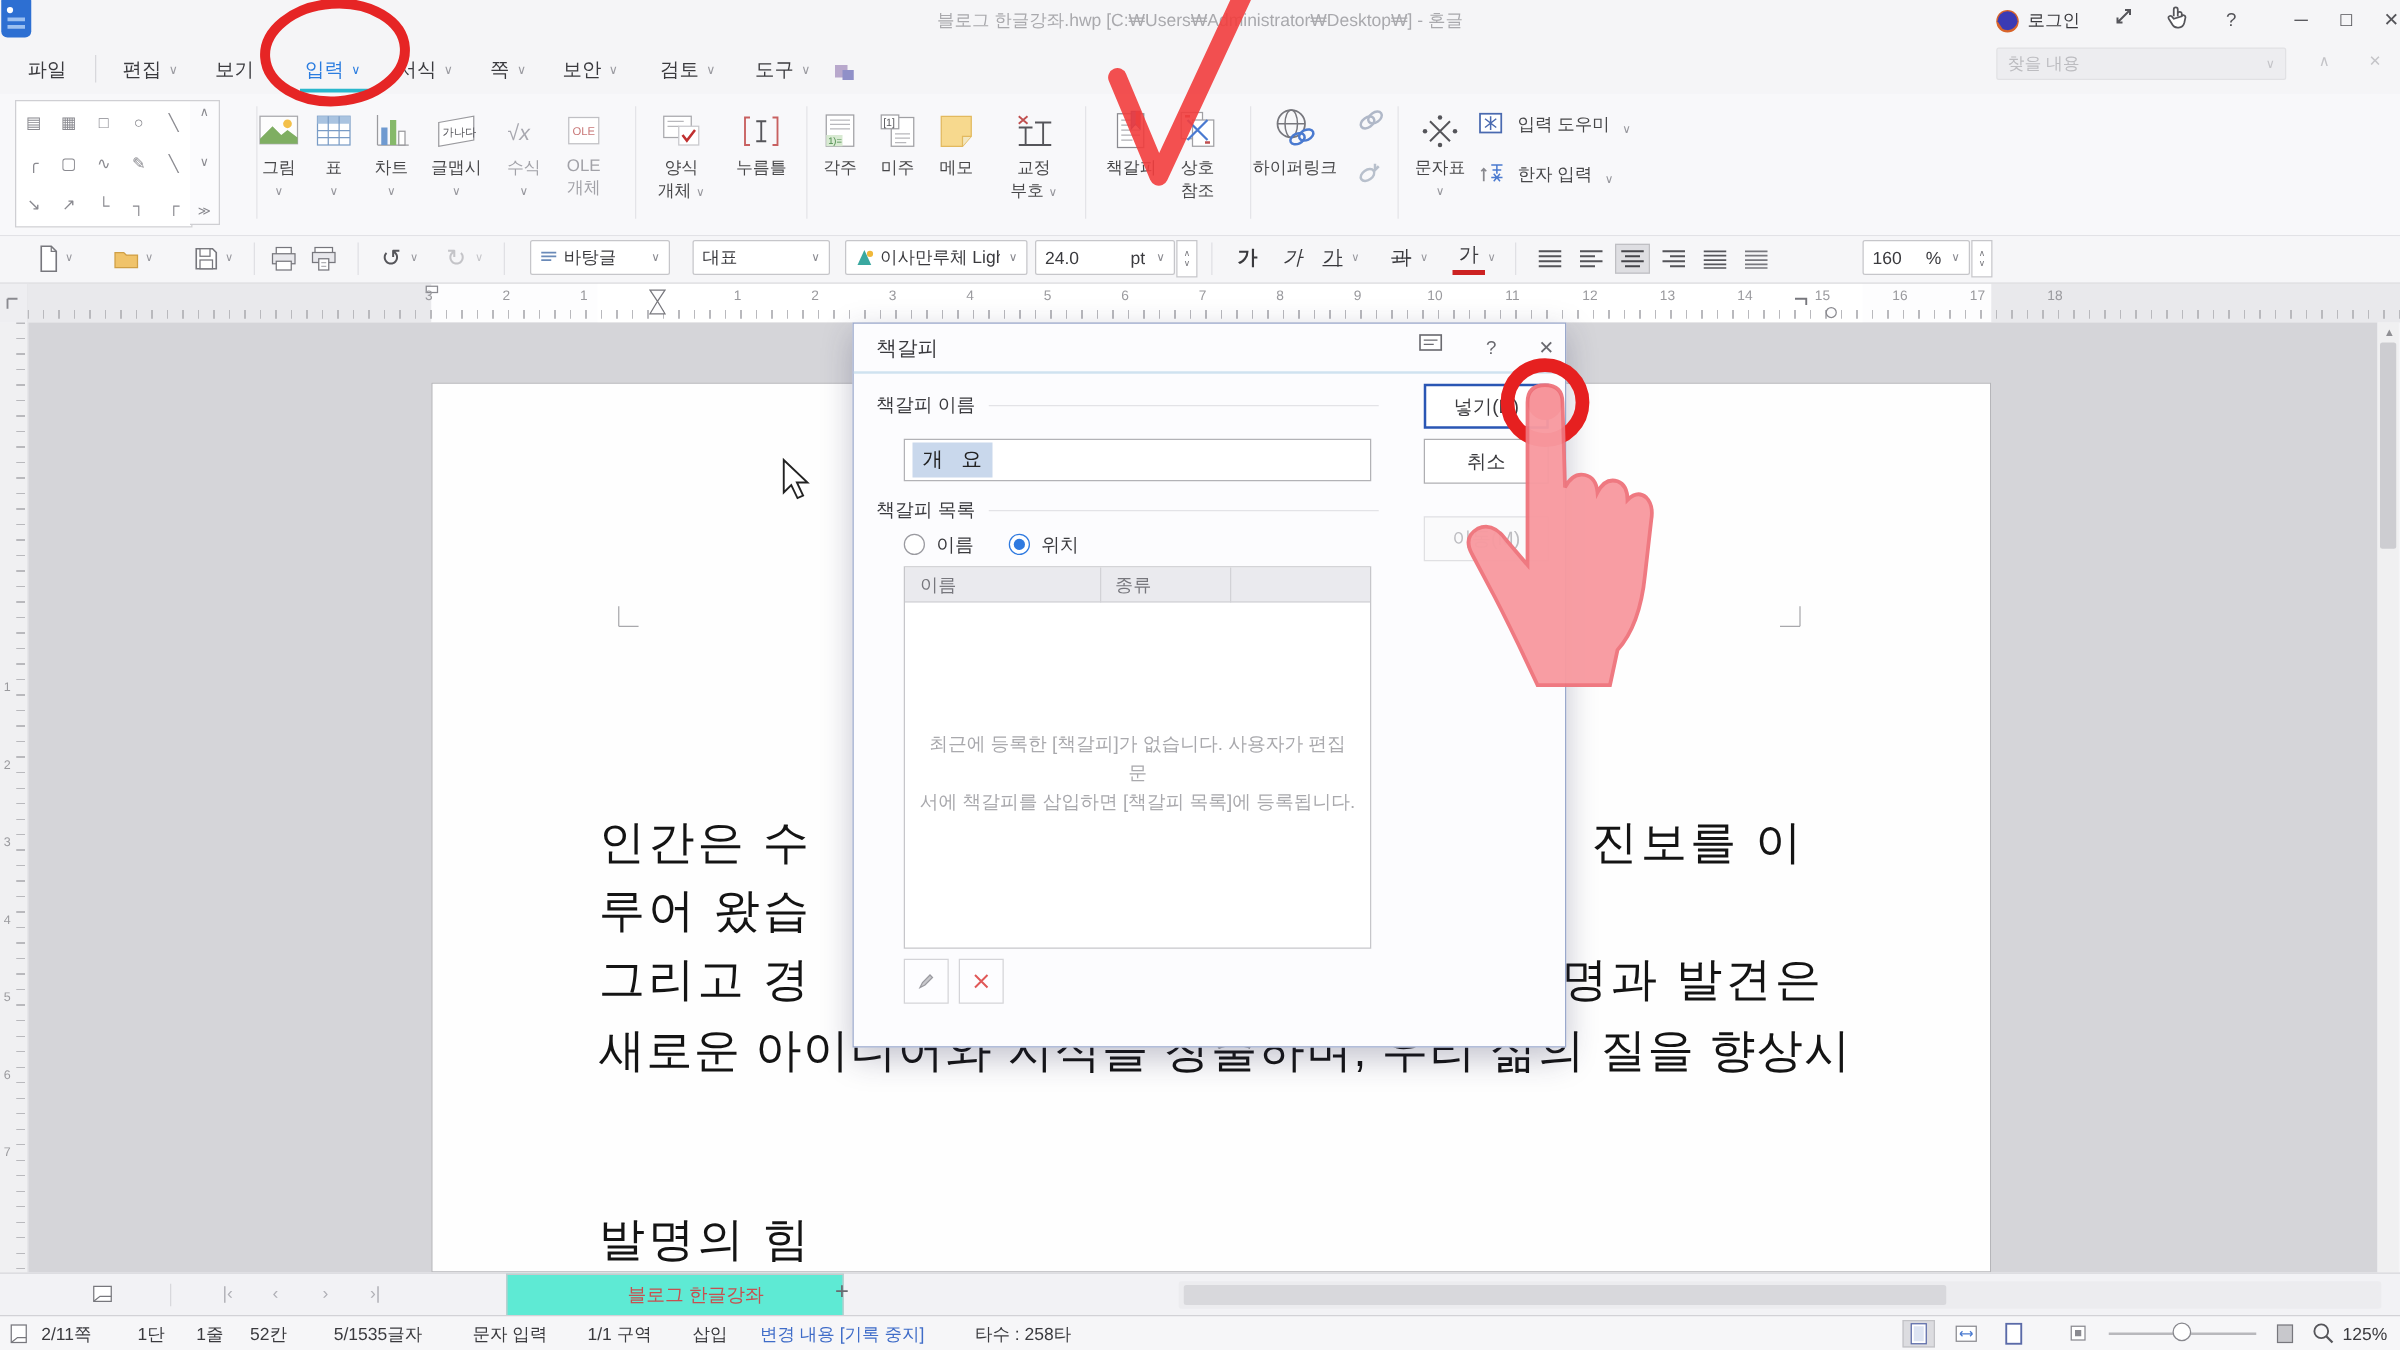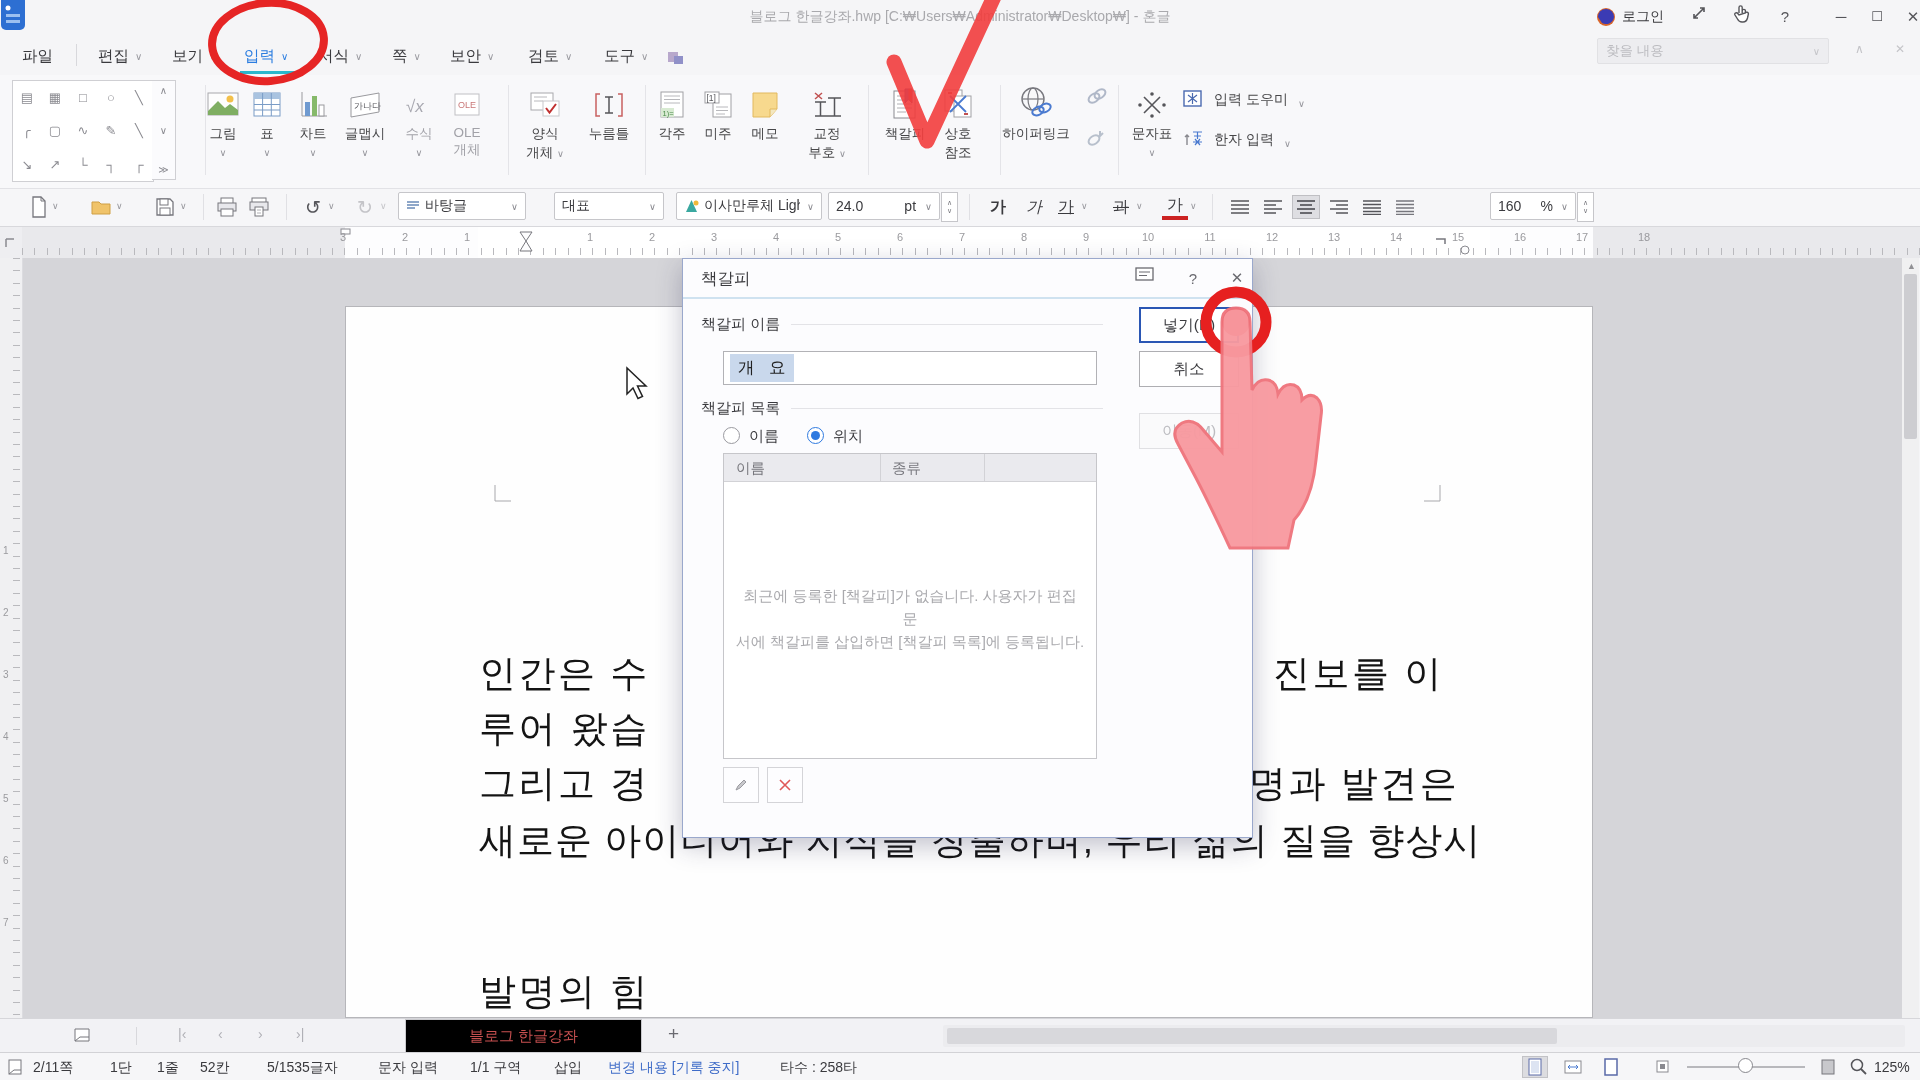--- a/index.html
+++ b/index.html
@@ -103,23 +103,23 @@
            box-sizing:border-box;font-family:inherit;}
   .dlg-btn.default{border:2px solid #2a56b4;}
   .dlg-btn.disabled{border:1px solid #e0e0e3;color:#bcbcc0;background:#fafafb;}
   
   #vscroll{position:absolute;left:1902px;top:258px;width:17px;height:760px;background:#f0f0f1;}
   #vscroll .thumb{position:absolute;left:2px;top:16px;width:13px;height:165px;background:#cdcdd1;border-radius:2px;}
   
   #tabbar{position:absolute;left:0;top:1018px;width:1920px;height:34px;background:#f2f2f5;
           border-top:1px solid #d6d6da;}
   .navarrow{position:absolute;top:7px;font-size:14px;color:#b0b0b6;}
-  #doctab{position:absolute;left:405px;top:0;width:235px;height:33px;background:#000000;
+  #doctab{position:absolute;left:405px;top:0;width:235px;height:33px;background:#5eead4;
           border:1px solid #c9c9cd;border-bottom:none;display:flex;align-items:center;justify-content:center;
-          font-size:15px;color:#c75050;}
+          font-size:15px;color:#c75050;padding-left:33px;}
   #hscroll{position:absolute;left:943px;top:6px;width:962px;height:22px;background:#ececef;border-radius:2px;}
   #hscroll .thumb{position:absolute;left:4px;top:3px;width:610px;height:16px;background:#d8d8dc;border-radius:2px;}
   
   #statusbar{position:absolute;left:0;top:1052px;width:1920px;height:28px;background:#f6f6f8;
              border-top:1px solid #d2d2d6;font-size:14px;color:#3a3a3e;}
   .stitem{position:absolute;top:6px;white-space:nowrap;}
   .viewbtn{position:absolute;top:3px;width:26px;height:22px;display:flex;align-items:center;justify-content:center;}
   .viewbtn.sel{background:#dcdce0;border:1px solid #c2c2c6;box-sizing:border-box;}
   #zoom-slider{position:absolute;left:1687px;top:13px;width:118px;height:2px;background:#b8b8bc;}
   #zoom-handle{position:absolute;left:1738px;top:5px;width:15px;height:15px;border-radius:50%;
@@ -481,21 +481,21 @@
           <rect x="7" y="10" width="8" height="9" fill="#fff" stroke="#77777d"></rect>
           <path d="M9 13 H13 M9 16 H13" stroke="#b0b0b4"></path>
         </svg>
       </div>
     <div class="fsep" style="left:286px"></div>
     <div class="fbtn" style="left:300px;font-size:19px;color:#55555a">↺</div>
     <div class="fchev" style="left:328px">∨</div>
     <div class="fbtn" style="left:352px;font-size:19px;color:#c4c4c8">↻</div>
     <div class="fchev" style="left:380px;color:#c4c4c8">∨</div>
     <div class="fsep" style="left:403px"></div>
-    <div class="dd" style="left:398px;width:128px">
+    <div class="dd" style="left:424px;width:112px">
       <svg width="14" height="12">
           <path d="M1 2 H13 M1 5 H13 M1 8 H9" stroke="#6a8ab8" stroke-width="1.4"></path>
         </svg>
       <span>바탕글</span>
         <span class="dchev">∨</span>
     </div>
     <div class="dd" style="left:554px;width:110px">
       <span>대표</span>
         <span class="dchev">∨</span>
     </div>

